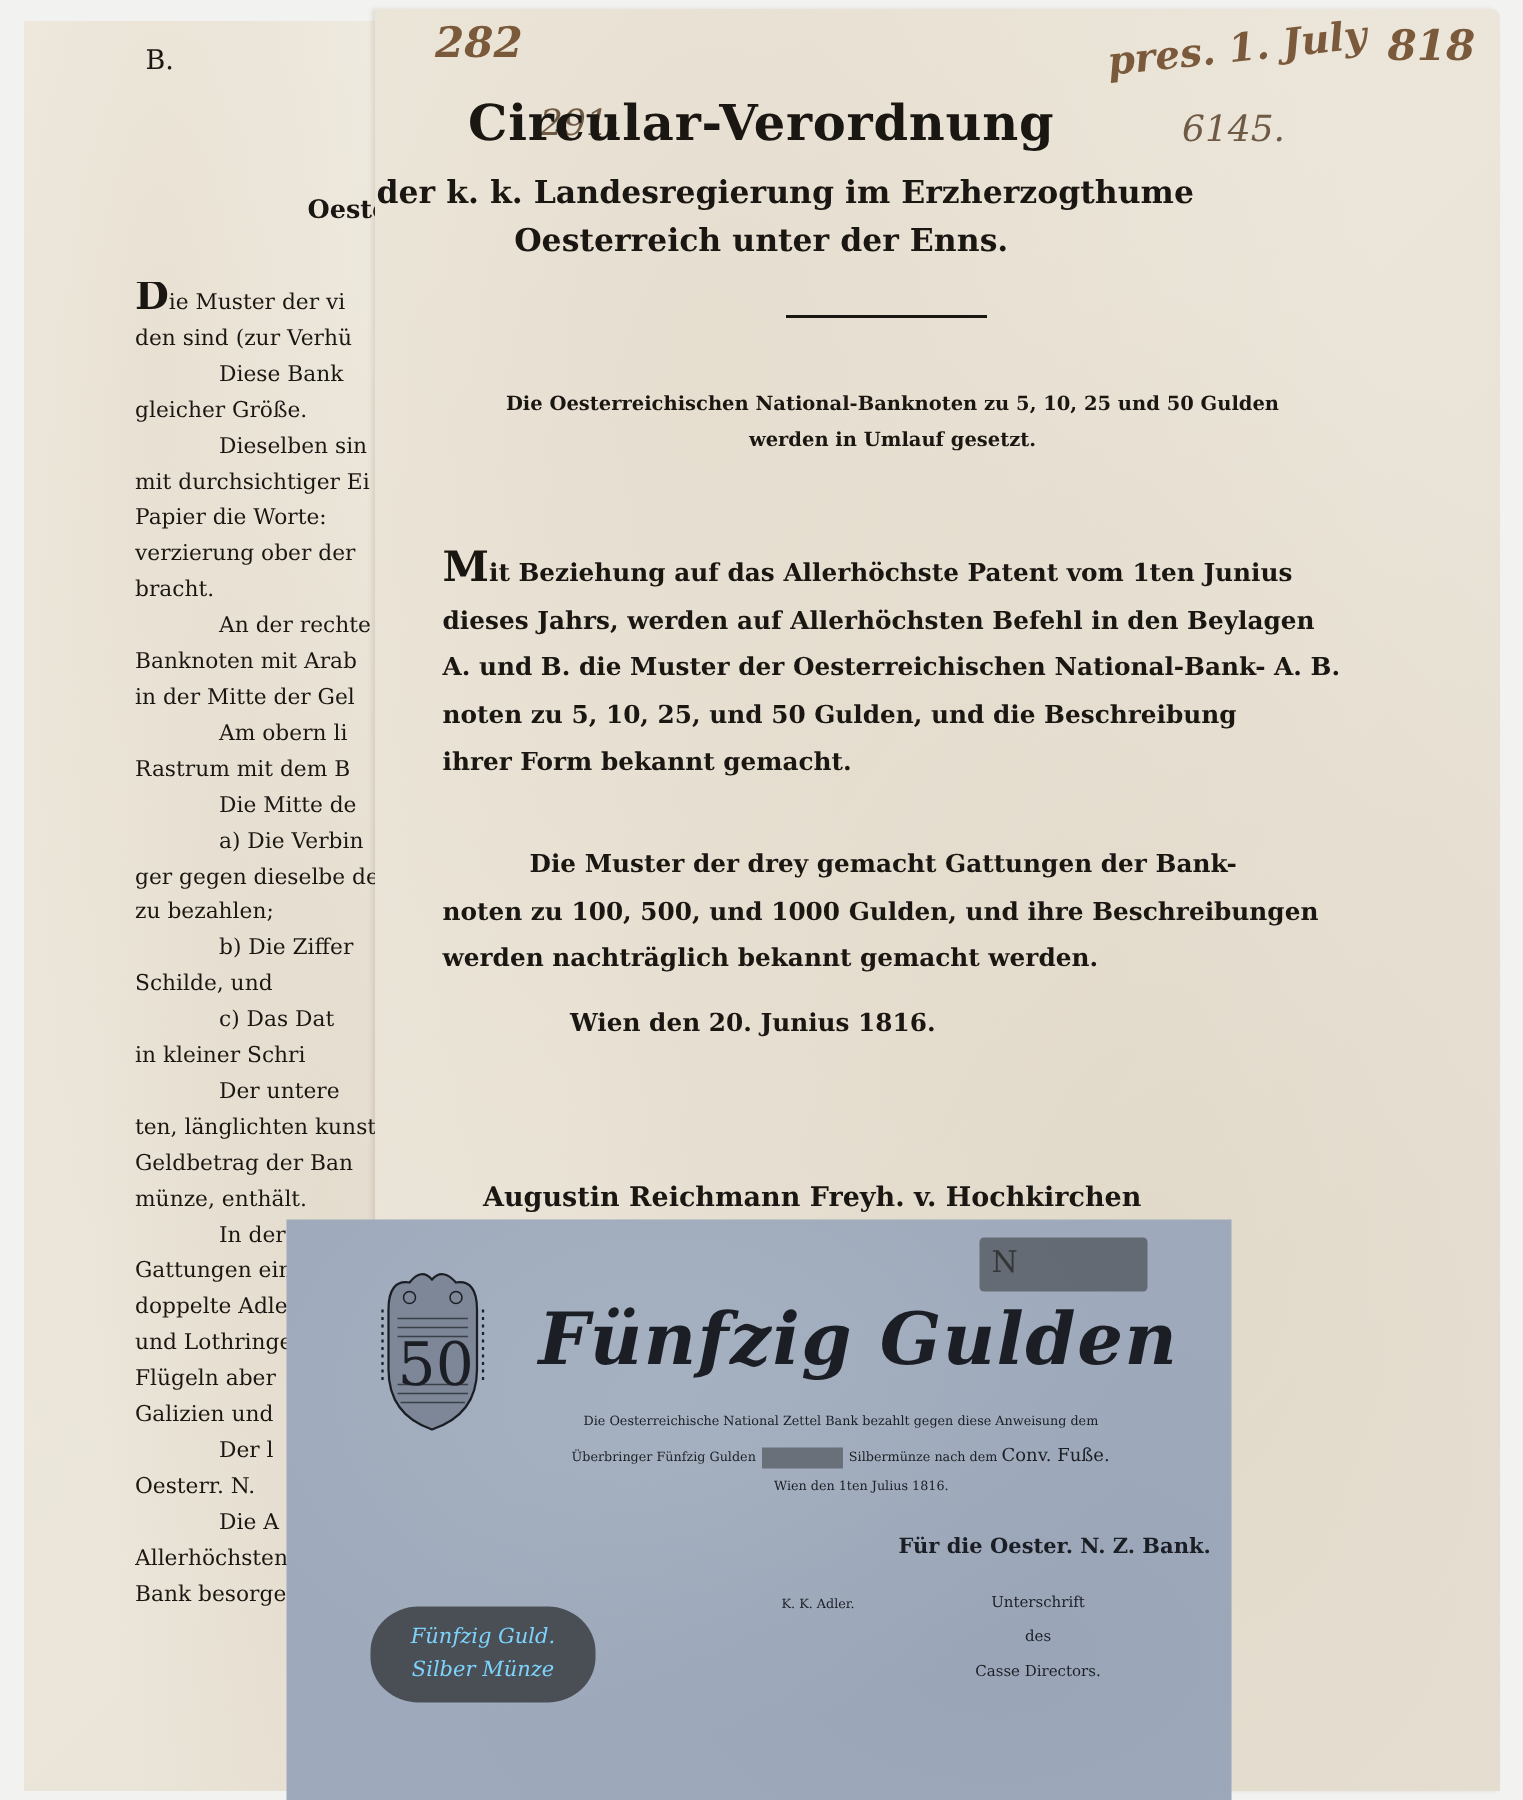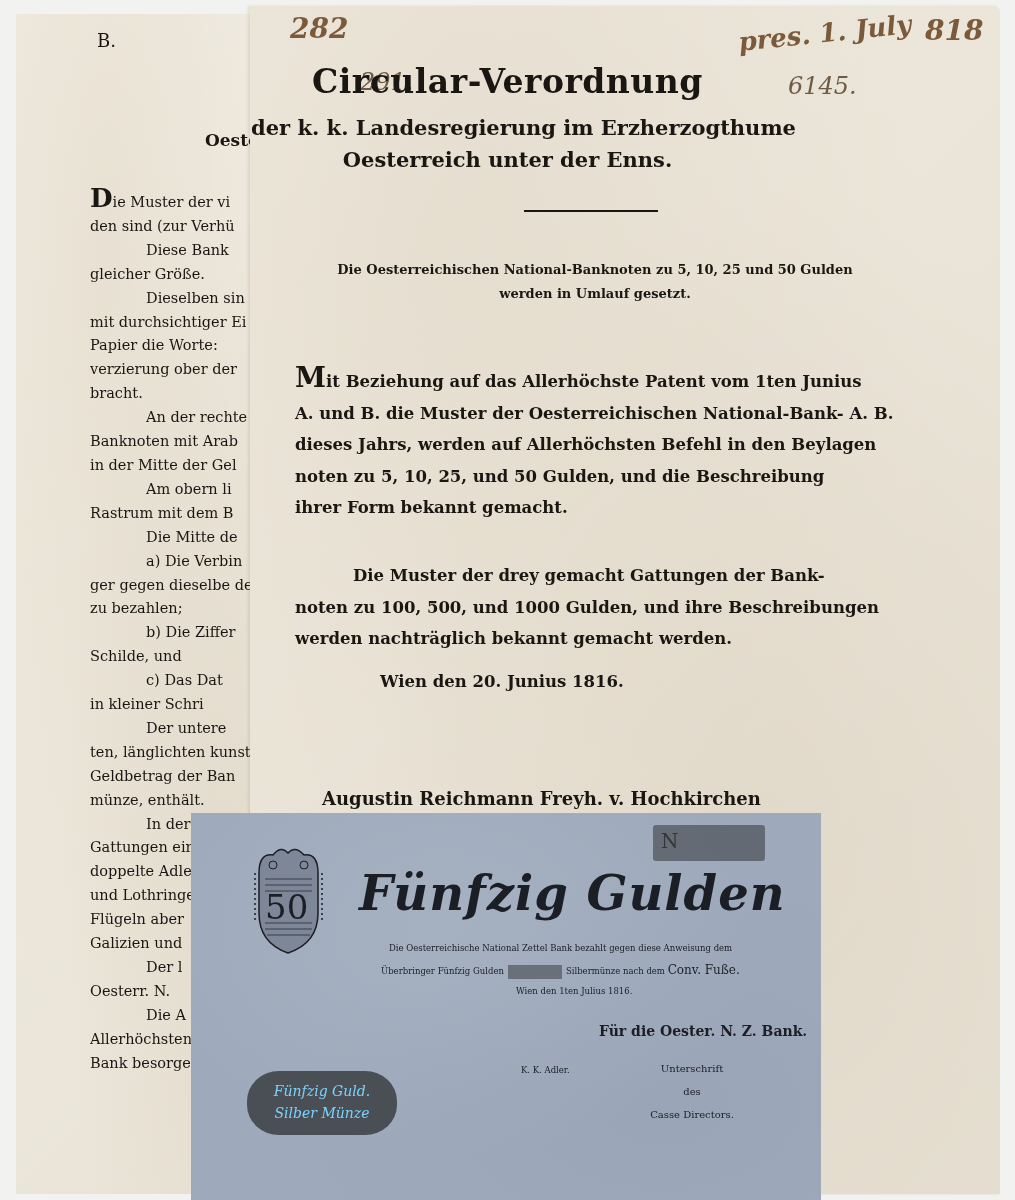--- a/index.html
+++ b/index.html
@@ -54,21 +54,21 @@
 
     #banknote {
       position: absolute; left: 191px; top: 813px; width: 630px; height: 387px;
       background: #9eaabb;
       background-image:
         radial-gradient(ellipse at 40% 30%, rgba(180,190,205,0.35), transparent 60%),
         radial-gradient(ellipse at 75% 75%, rgba(140,150,170,0.25), transparent 55%);
       color: #1b1e24;
     }
     #shield { position: absolute; left: 60px; top: 30px; width: 75px; height: 115px; }
-    #shield-number { position: absolute; left: 74px; top: 74px; font-size: 34px; font-family: "DejaVu Serif", serif; }
+    #shield-number { position: absolute; left: 74px; top: 74px; font-size: 40px; font-family: "DejaVu Serif", serif; }
     #note-title { position: absolute; left: 168px; top: 52px; font-size: 48px; font-weight: bold; font-style: italic; font-family: "DejaVu Serif", serif; letter-spacing: 1px; }
     #serial-box { position: absolute; left: 462px; top: 12px; width: 112px; height: 36px; background: #5a6068; border-radius: 3px; opacity: 0.85; }
     #serial-label { position: absolute; left: 8px; top: 4px; font-size: 20px; color: #222; font-family: "DejaVu Serif", serif; }
     .note-small { position: absolute; font-size: 8.5px; white-space: nowrap; text-align: right; }
     #note-line-1 { left: 198px; top: 130px; }
     #note-line-2 { left: 190px; top: 150px; }
     #note-line-2 .big { font-size: 12px; }
     #note-stamp { display: inline-block; width: 54px; height: 14px; background: #6a707a; vertical-align: middle; margin: 0 4px; }
     #note-line-3 { left: 325px; top: 173px; }
     #bank-for { position: absolute; left: 408px; top: 210px; font-size: 14px; font-weight: bold; white-space: nowrap; }
@@ -137,22 +137,22 @@
 <div id="doc-subtitle-2" class="title">Oesterreich unter der Enns.</div>
 <div id="title-rule"></div>
 
 <div id="summary">
   <div>Die Oesterreichischen National-Banknoten zu 5, 10, 25 und 50 Gulden</div>
   <div>werden in Umlauf gesetzt.</div>
 </div>
 
 <div id="para-1" class="para">
   <span class="ln"><span class="dropcap">M</span><span>it Beziehung auf das Allerhöchste Patent vom 1ten Junius</span></span>
+  <span class="ln">dieses Jahrs, werden auf Allerhöchsten Befehl in den Beylagen</span>
   <span class="ln">A. und B. die Muster der Oesterreichischen National-Bank- A. B.</span>
-  <span class="ln">dieses Jahrs, werden auf Allerhöchsten Befehl in den Beylagen</span>
   <span class="ln">noten zu 5, 10, 25, und 50 Gulden, und die Beschreibung</span>
   <span class="ln">ihrer Form bekannt gemacht.</span>
 </div>
 
 <div id="para-2" class="para">
   <span class="ln ind">Die Muster der drey gemacht Gattungen der Bank-</span>
   <span class="ln">noten zu 100, 500, und 1000 Gulden, und ihre Beschreibungen</span>
   <span class="ln">werden nachträglich bekannt gemacht werden.</span>
 </div>
 

